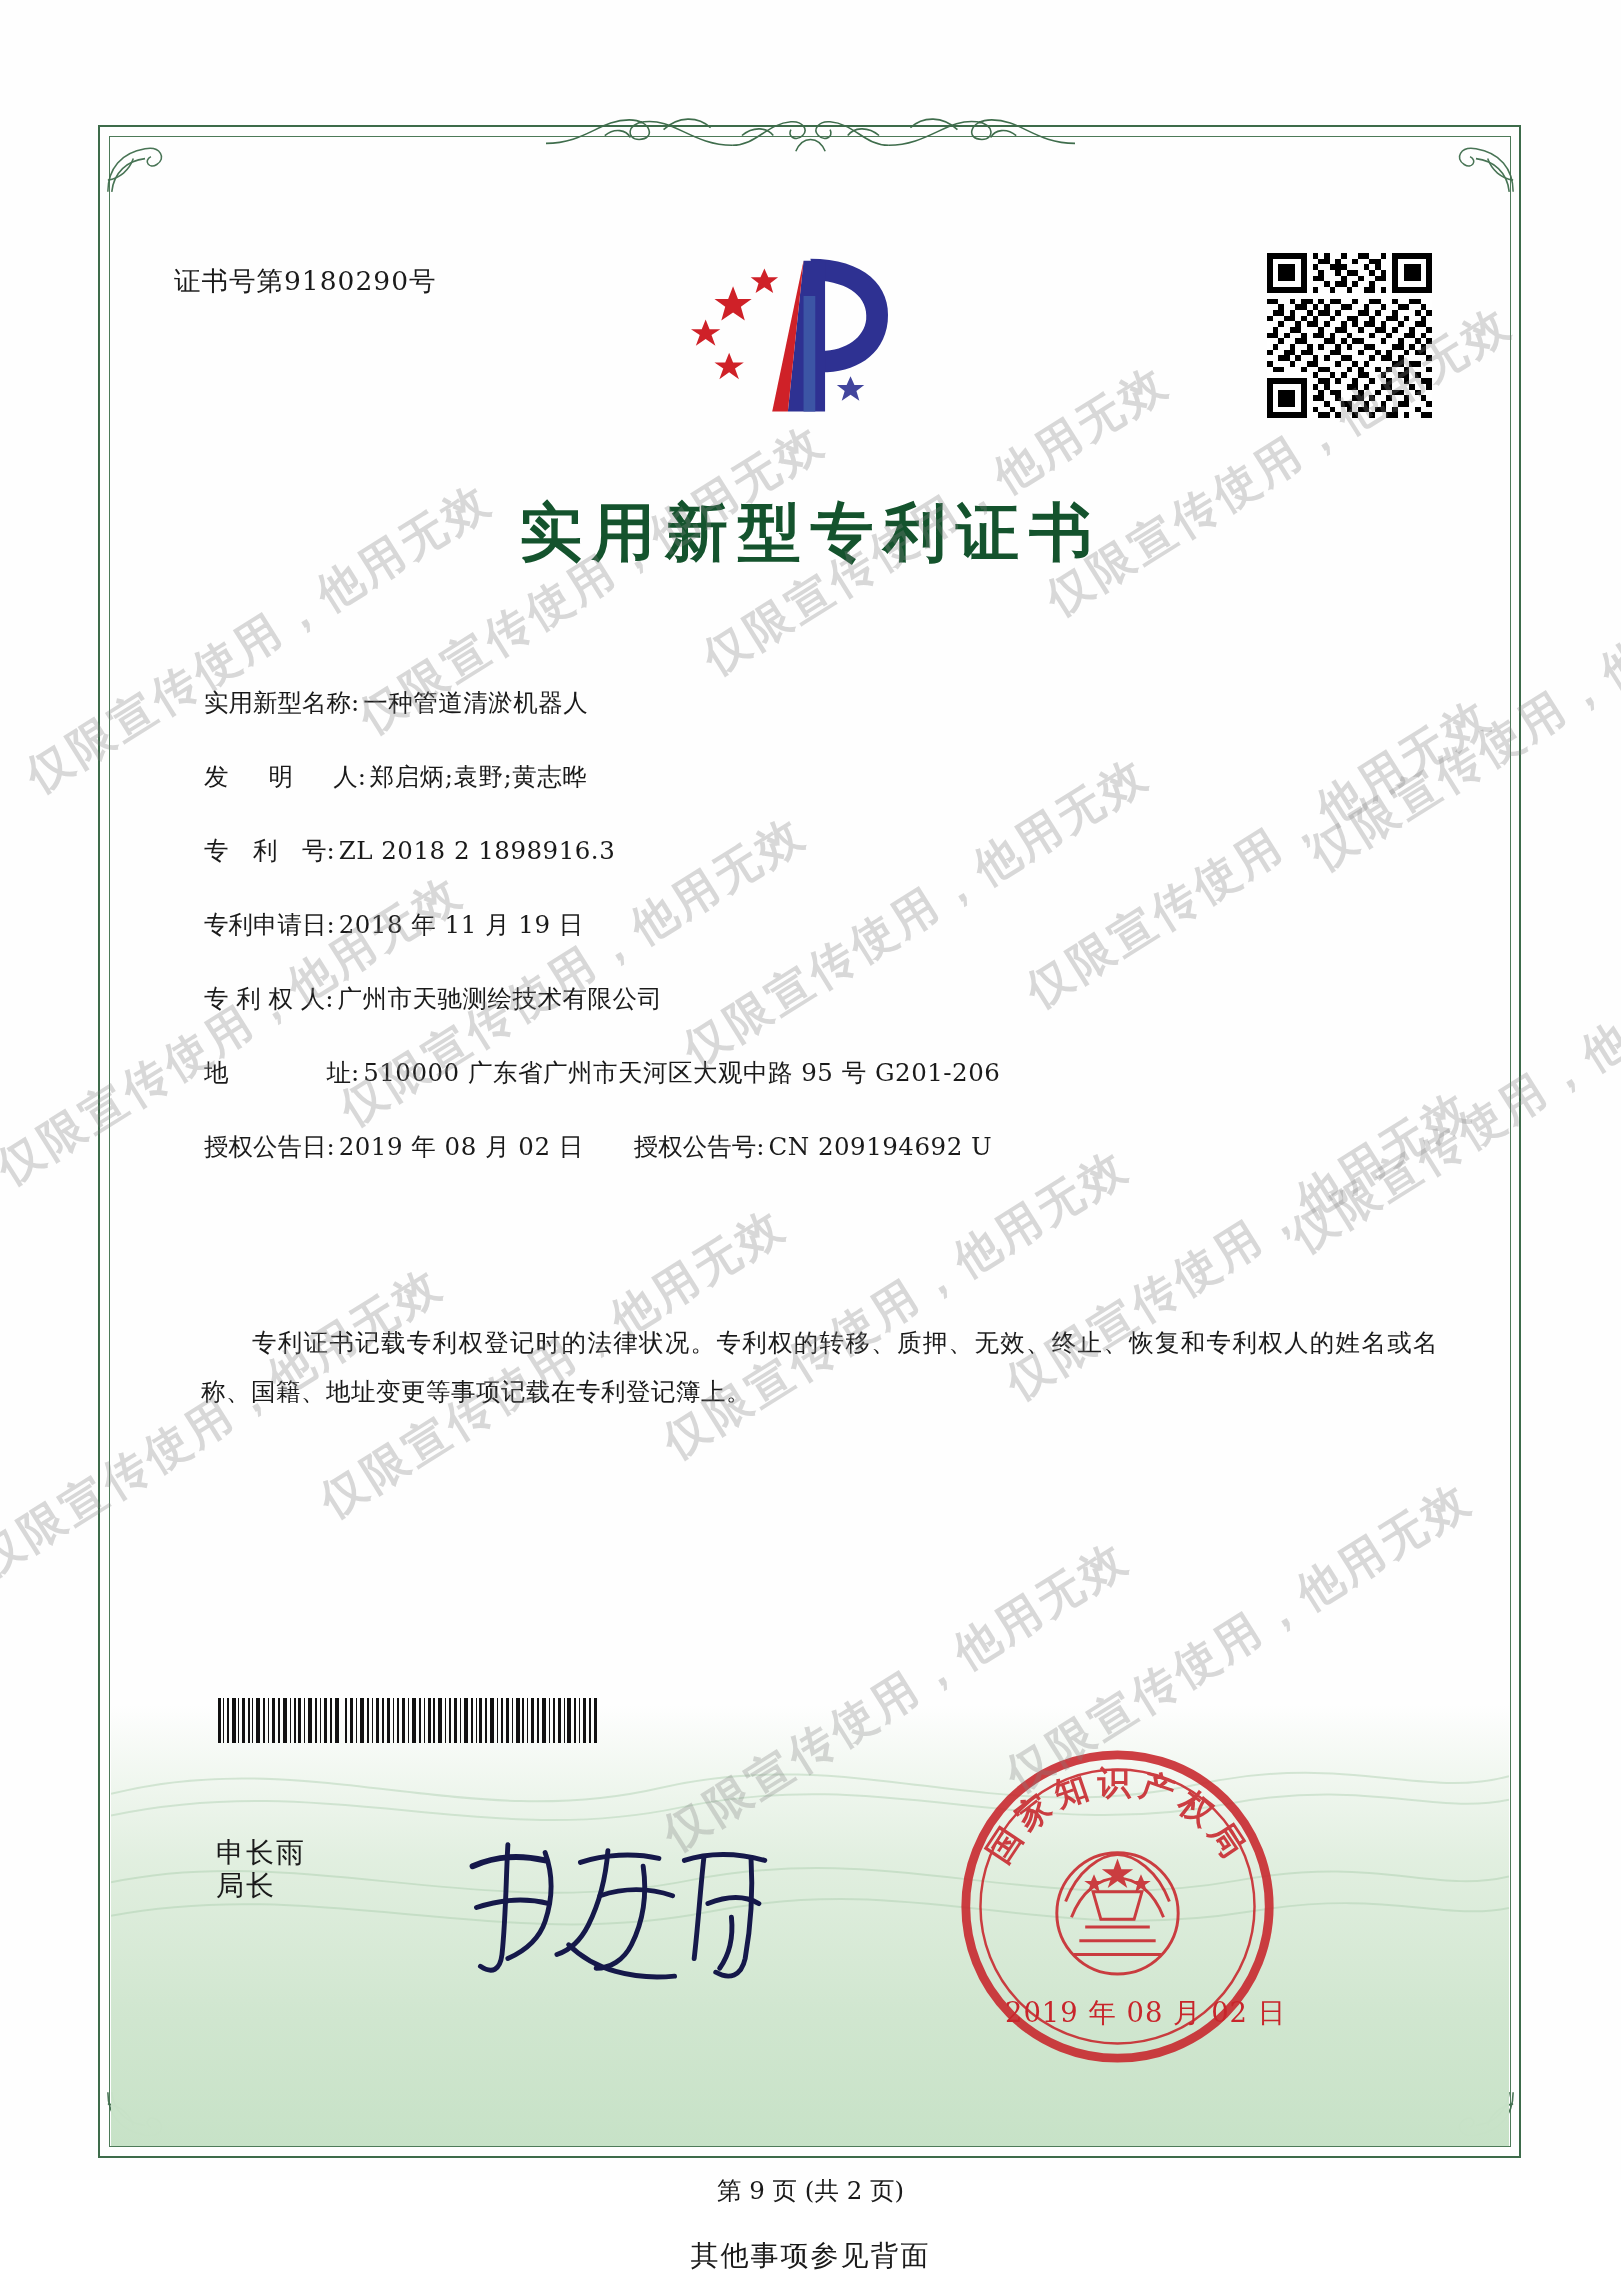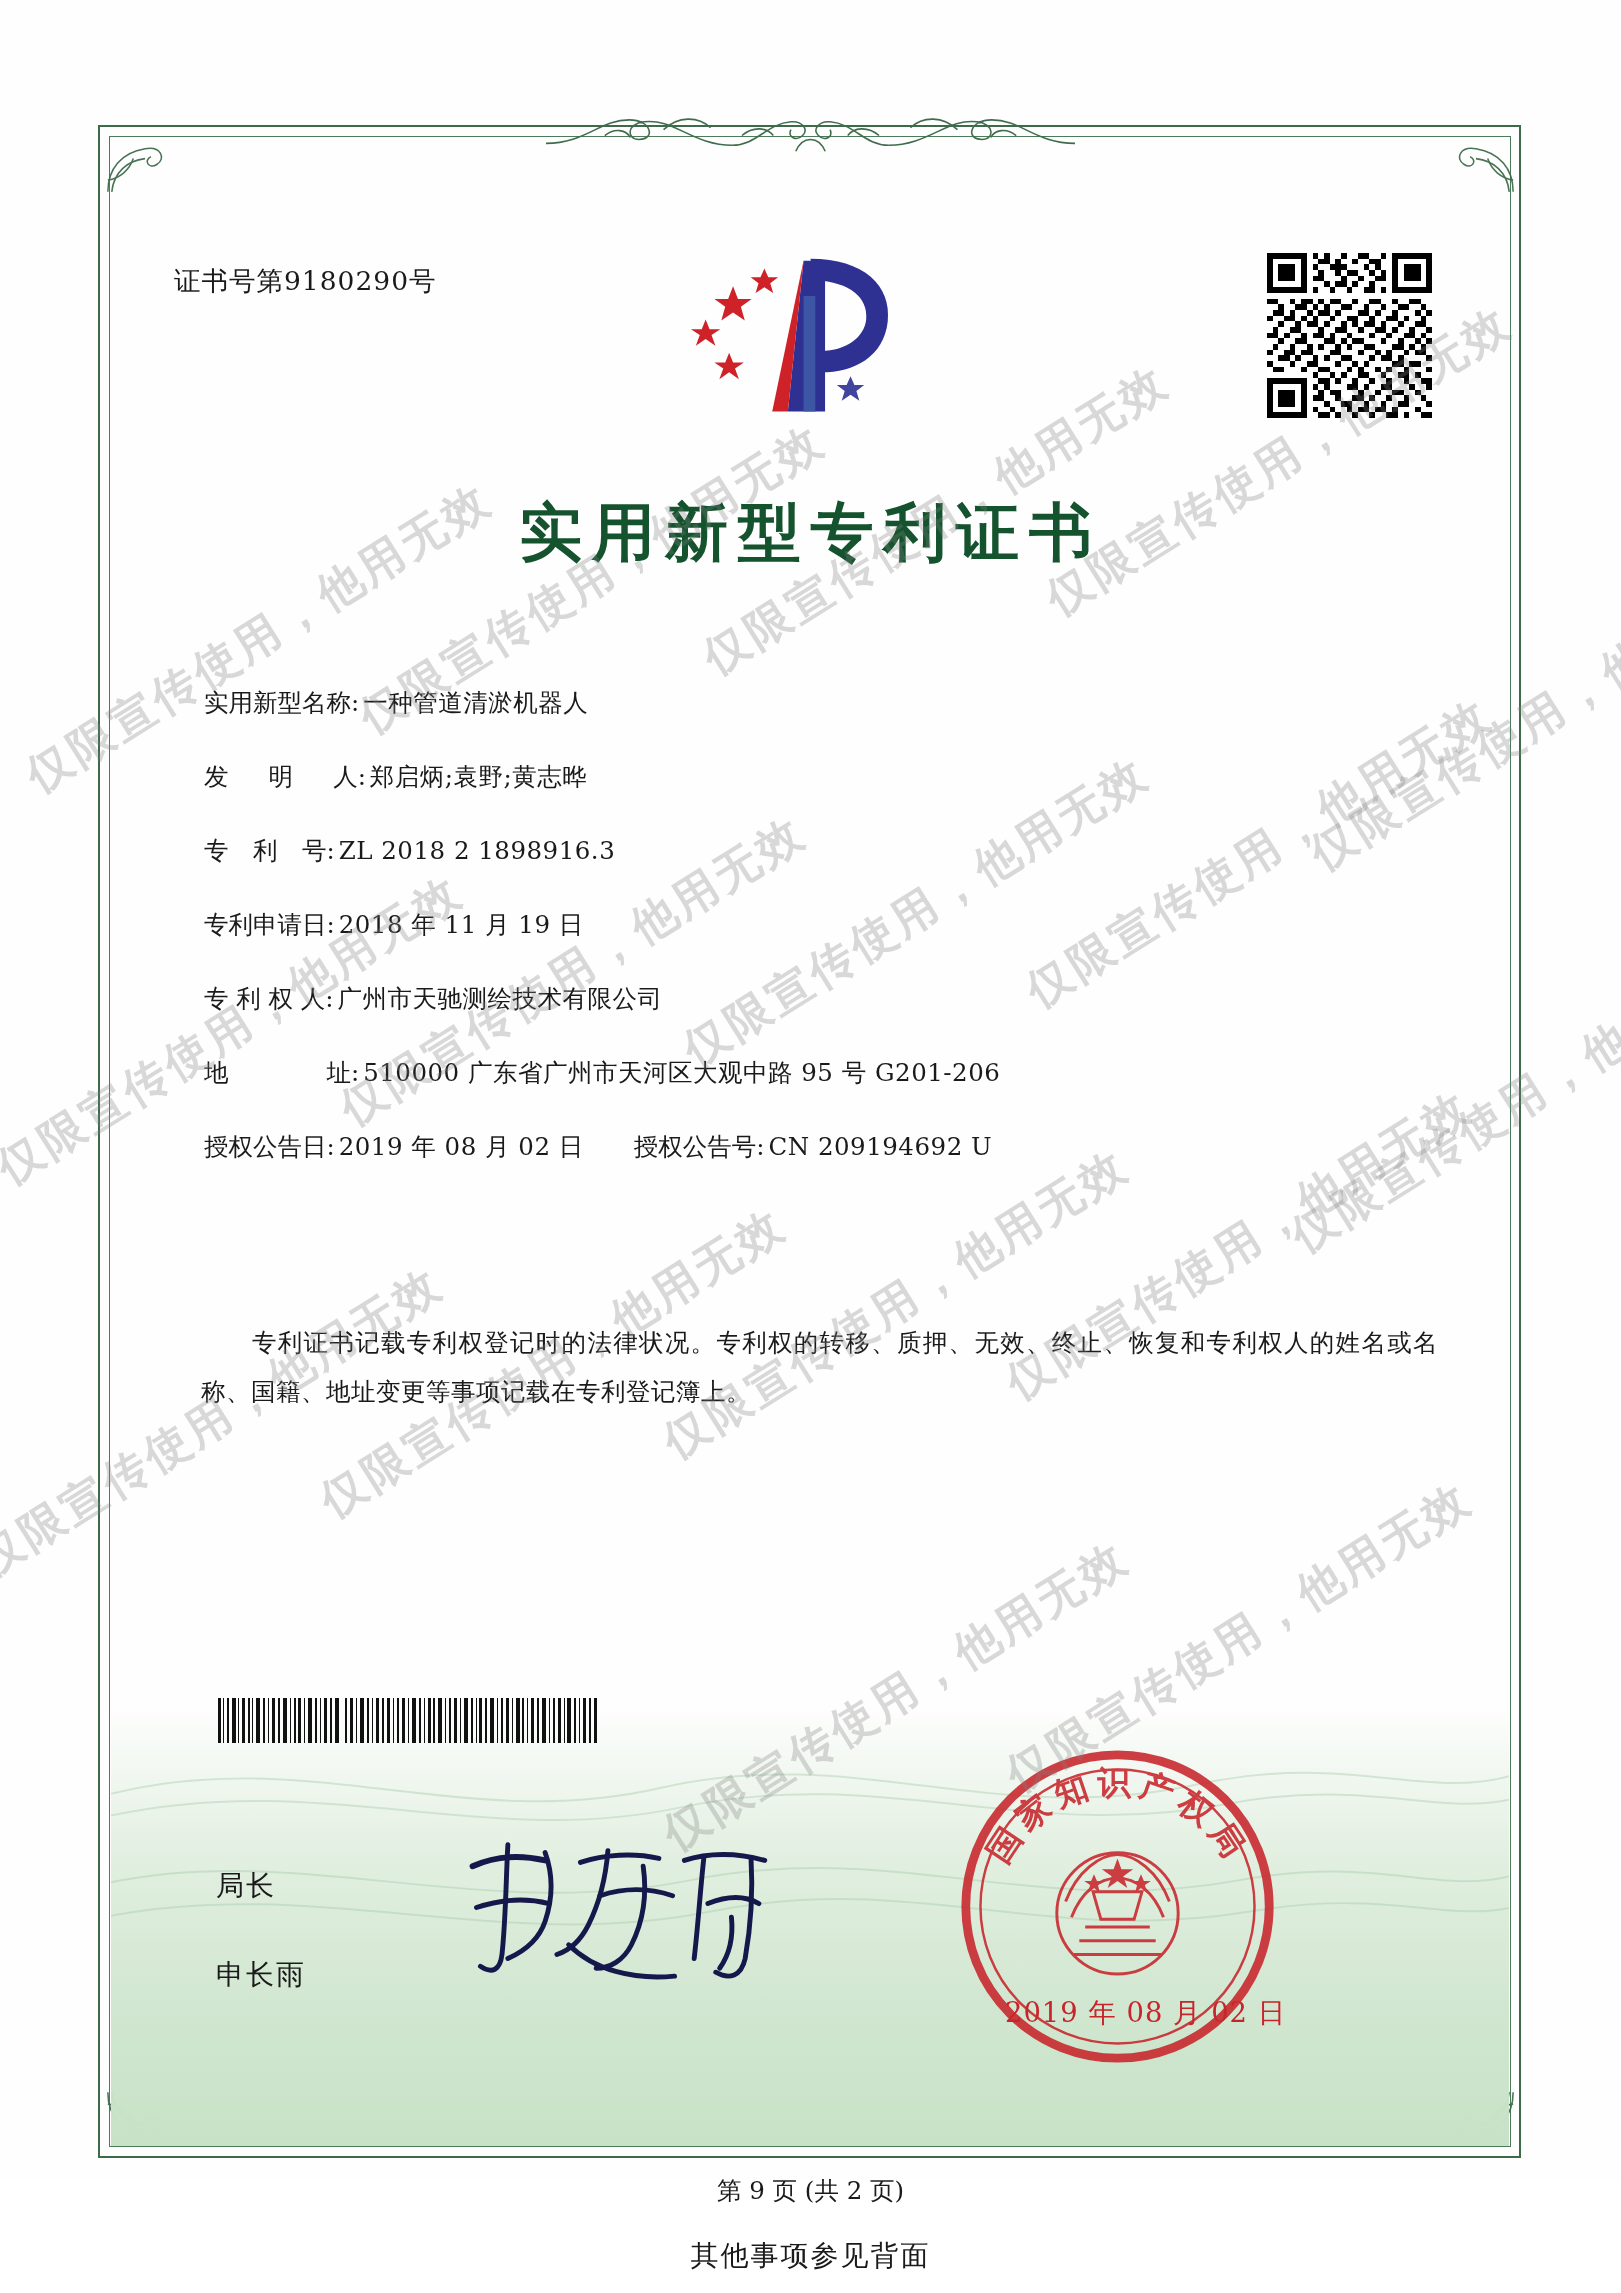--- a/index.html
+++ b/index.html
@@ -189,21 +189,21 @@
     position: absolute;
     left: 216px;
     top: 1867px;
     font-size: 28px;
     font-family: "DejaVu Serif", serif;
     letter-spacing: 2px;
   }
   .sig-name {
     position: absolute;
     left: 216px;
-    top: 1956px;
+    top: 1834px;
     font-size: 28px;
     font-family: "DejaVu Serif", serif;
     letter-spacing: 2px;
   }
   .handwriting {
     position: absolute;
     left: 451px;
     top: 1823px;
     width: 353px;
     height: 167px;

